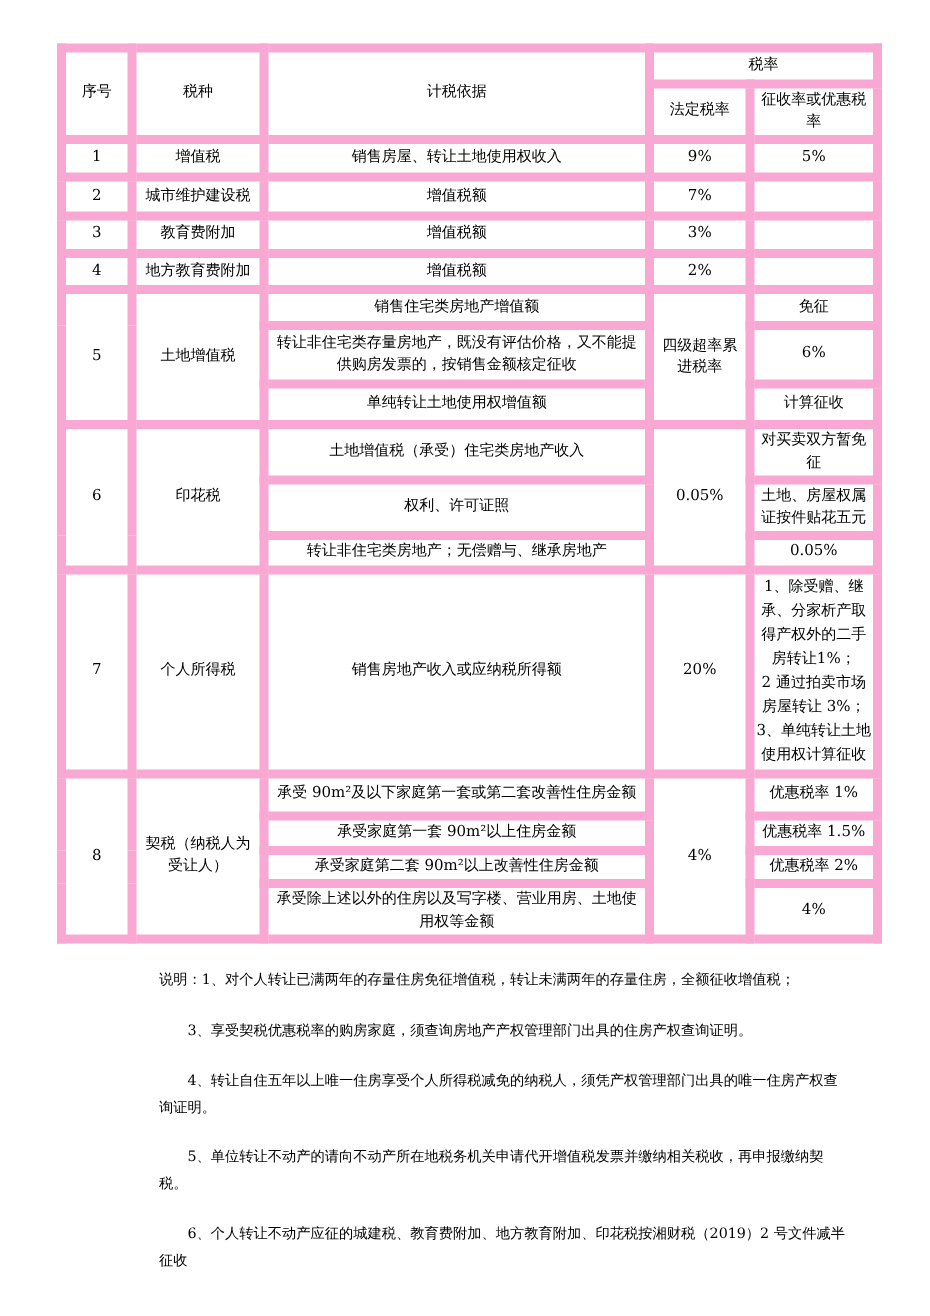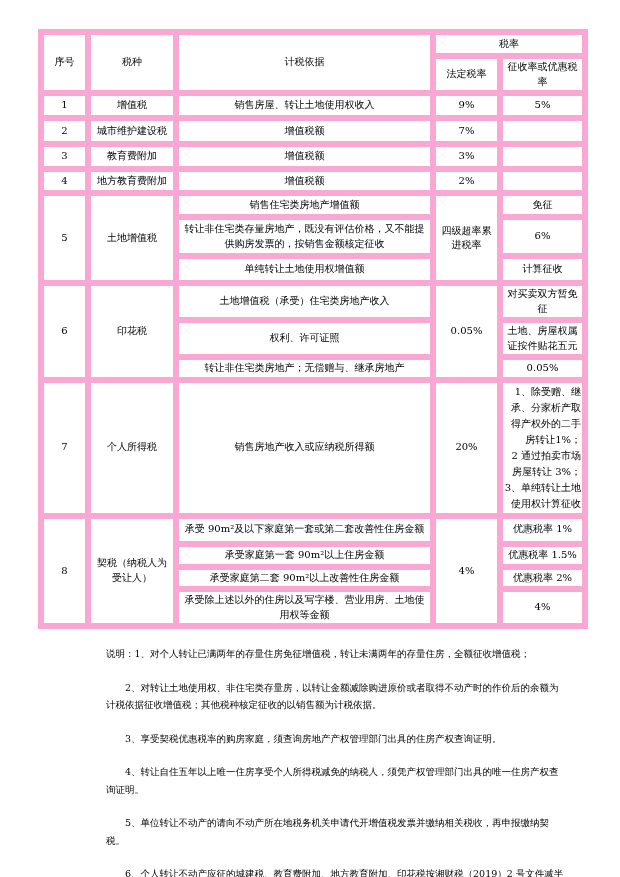--- a/index.html
+++ b/index.html
@@ -30,21 +30,21 @@
   .tax-table td {
     border: 6px solid #f9a8d4;
     text-align: center;
     vertical-align: middle;
     padding: 1px 2px;
     overflow: hidden;
     line-height: 1.45;
   }
   .tax-table td.left { text-align: center; }
   .tax-table td.levy-list {
-    text-align: right;
+    text-align: center;
     vertical-align: middle;
     padding: 1px 1px;
     line-height: 1.6;
   }
   .levy-list div { margin: 0; }
 
   tr.h-hdr1 { height: 24px; }
   tr.h-hdr2 { height: 20px; }
   tr.h-r1 { height: 25px; }
   tr.h-r2 { height: 26px; }
@@ -191,20 +191,19 @@
       </tr>
       <tr class="h-r8d">
         <td class="left">承受除上述以外的住房以及写字楼、营业用房、土地使用权等金额</td>
         <td>4%</td>
       </tr>
     </tbody>
   </table>
 
   <div class="notes">
     <p class="first"><span>说明：</span><span>1、对个人转让已满两年的存量住房免征增值税，转让未满两年的存量住房，全额征收增值税；</span></p>
-    <p>2、对转让土地使用权、非住宅类存量房，以转让金额减除购进原价或者取得不动产时的作价后的余额为计税依据征收增值税；其他税种核定征收的以销售额为计税依据。</p>
     <p>3、享受契税优惠税率的购房家庭，须查询房地产产权管理部门出具的住房产权查询证明。</p>
     <p>4、转让自住五年以上唯一住房享受个人所得税减免的纳税人，须凭产权管理部门出具的唯一住房产权查询证明。</p>
     <p>5、单位转让不动产的请向不动产所在地税务机关申请代开增值税发票并缴纳相关税收，再申报缴纳契税。</p>
     <p>6、个人转让不动产应征的城建税、教育费附加、地方教育附加、印花税按湘财税（2019）2 号文件减半征收</p>
   </div>
 
 </div>
 
 </body></html>

